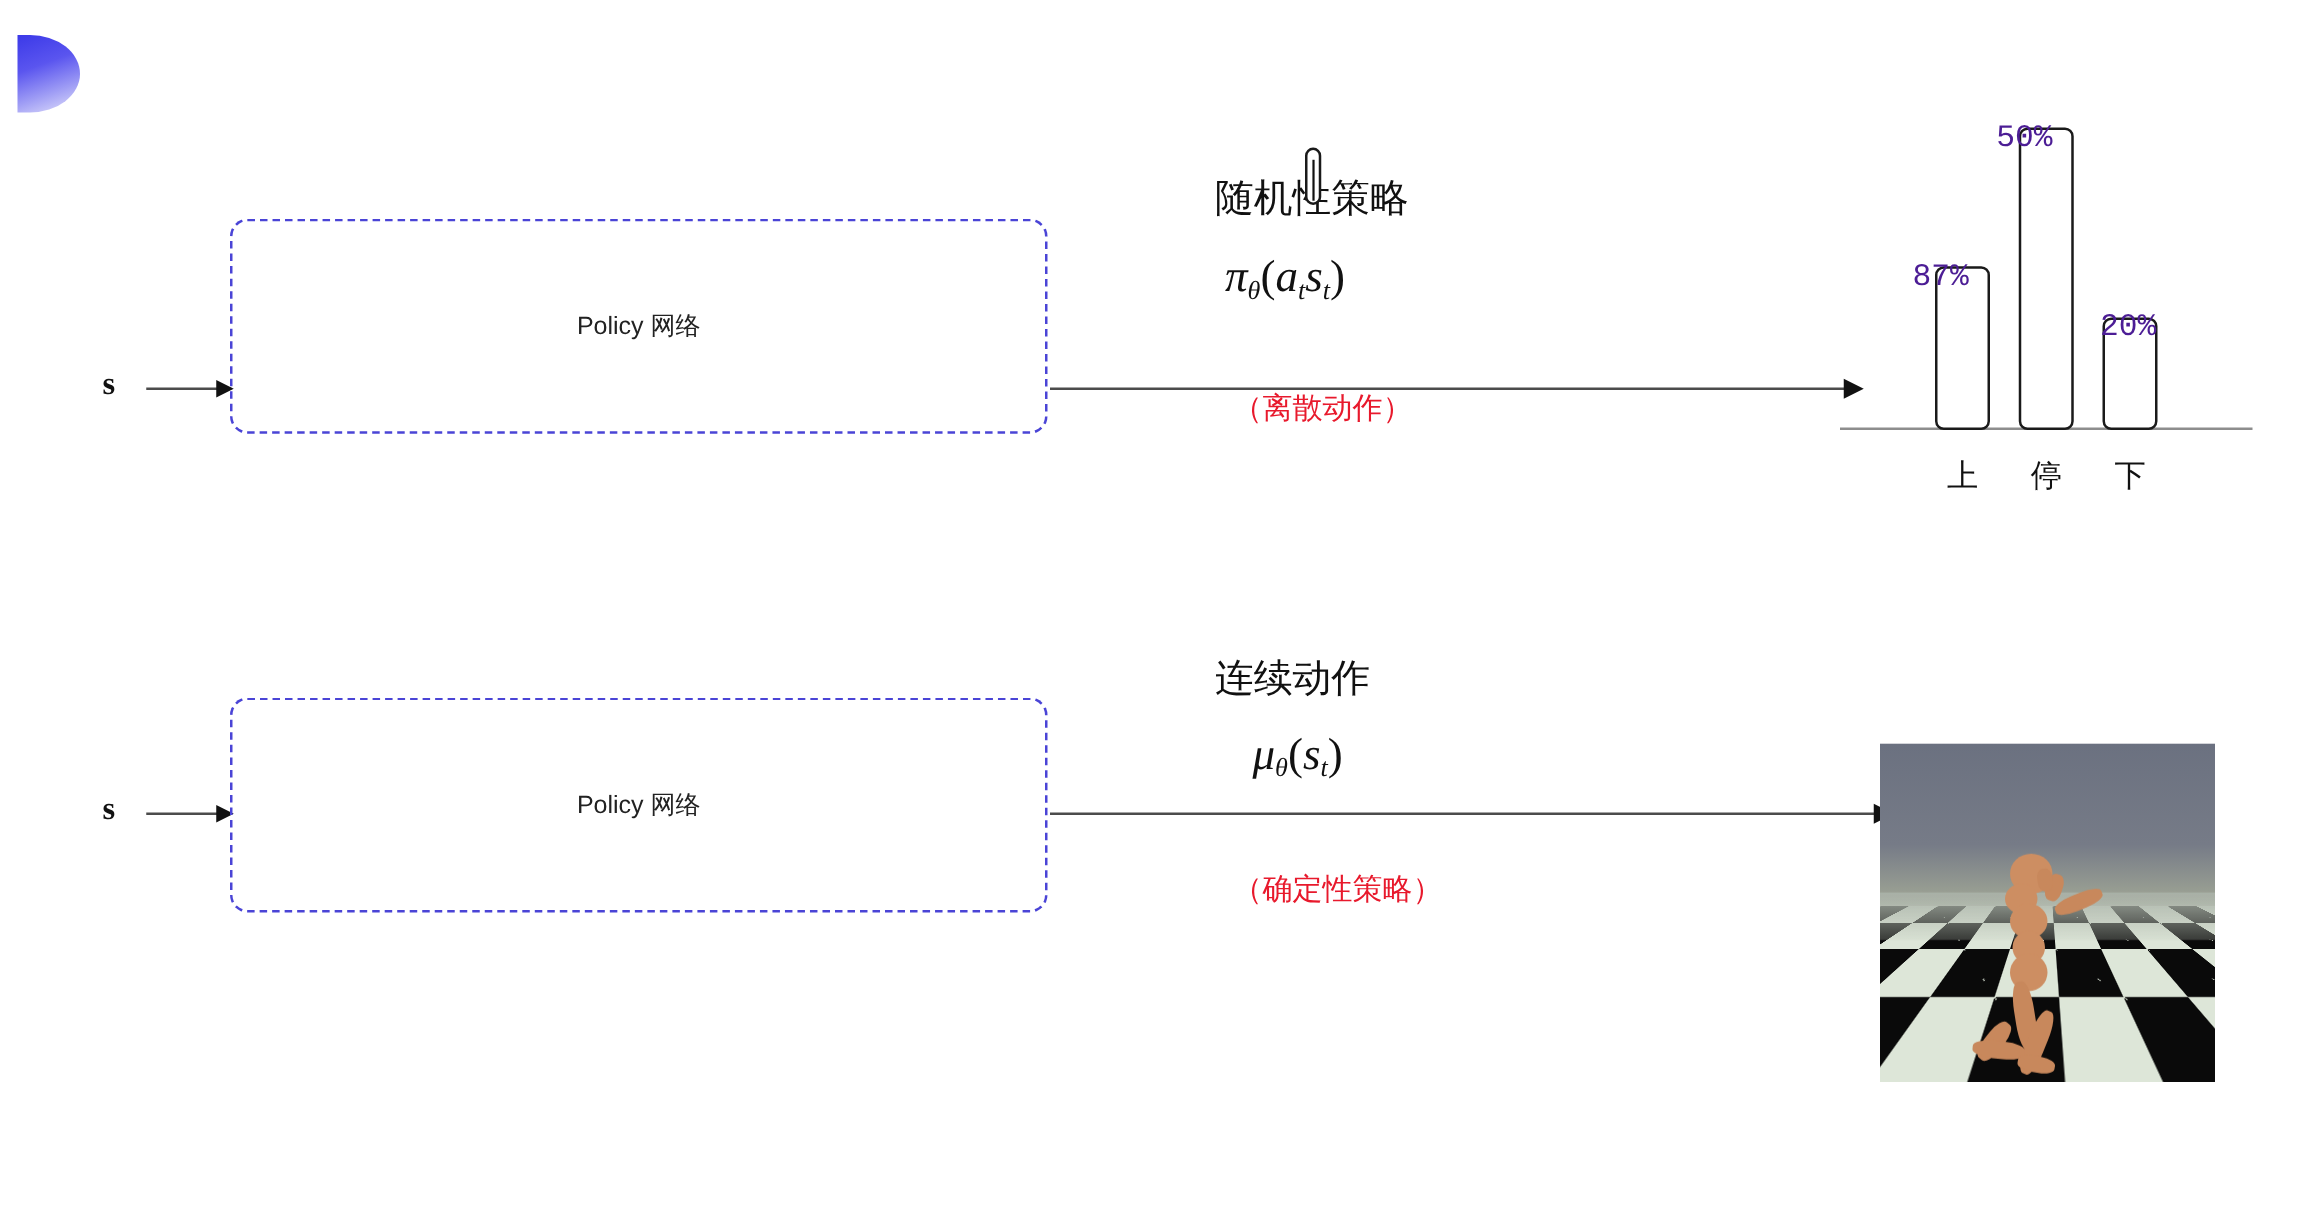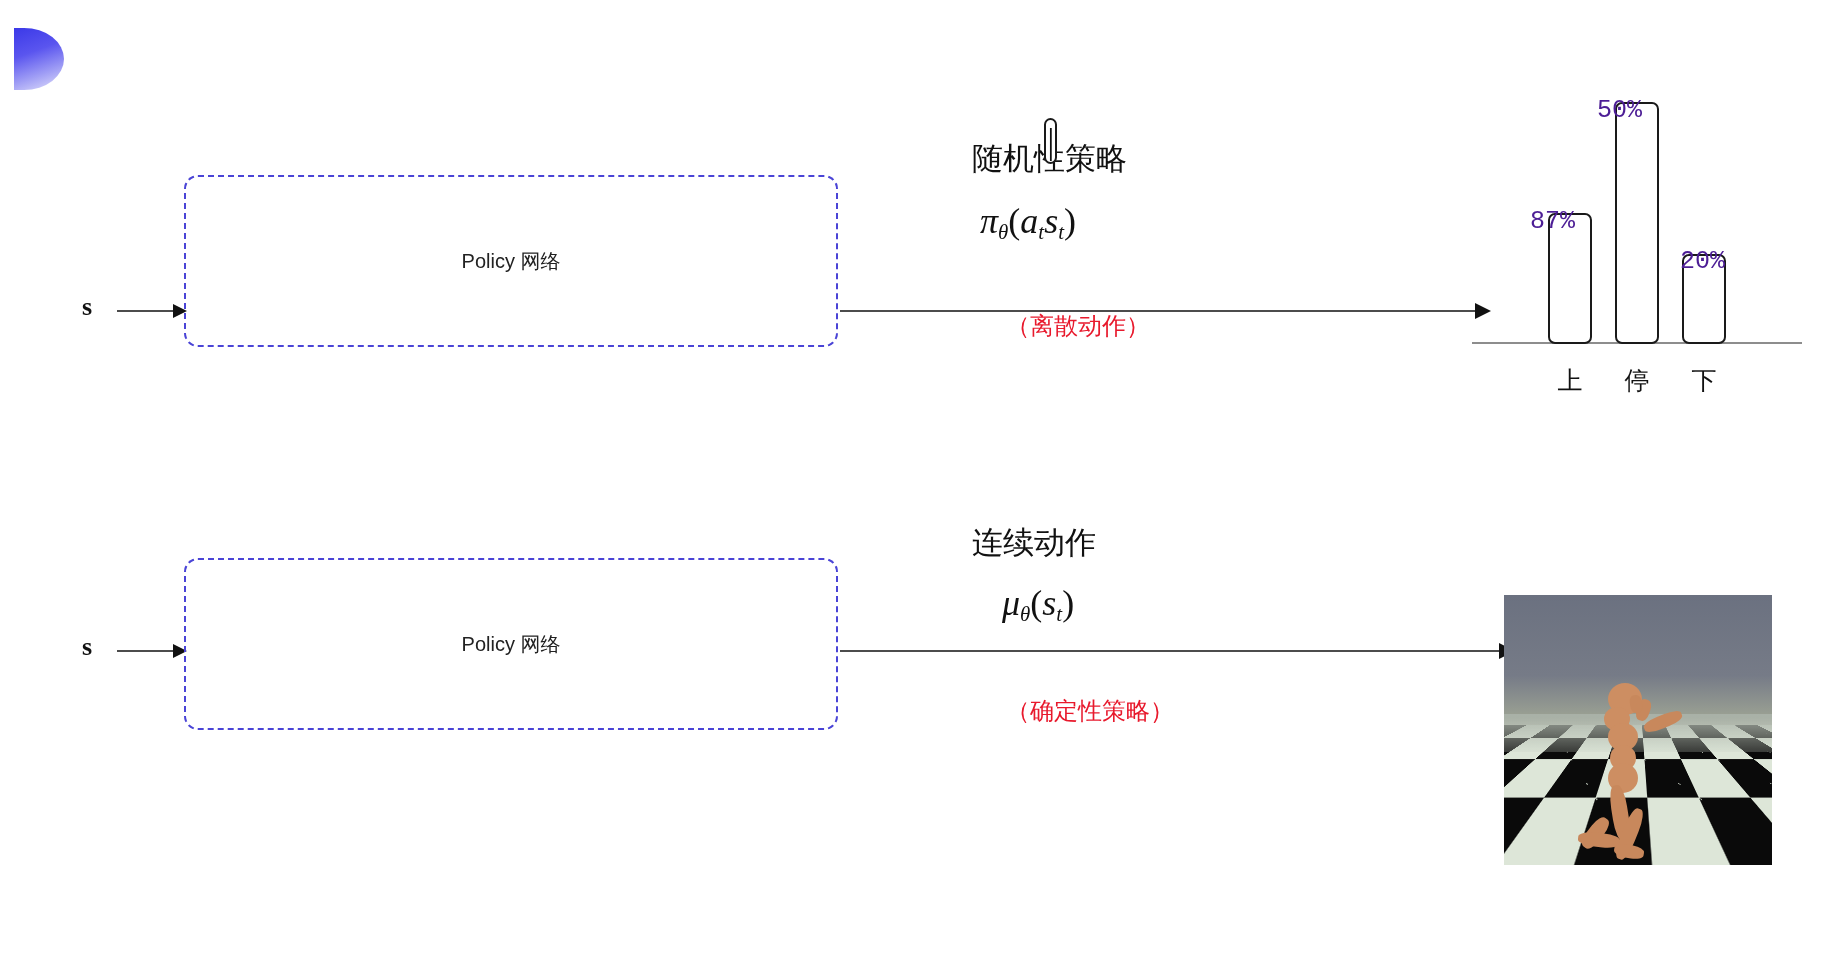--- a/index.html
+++ b/index.html
@@ -124,21 +124,20 @@
   .formula .bar {
     font-style: normal;
     padding: 0 1px;
   }
   .action-note {
     position: absolute;
     font-size: 24px;
     color: #e8192c;
     white-space: nowrap;
     font-family: "Liberation Sans", "DejaVu Sans", sans-serif;
-    margin-left: 20px;
   }
 
   
   #bar-chart {
     position: absolute;
     left: 1472px;
     top: 95px;
     width: 340px;
     height: 330px;
   }

